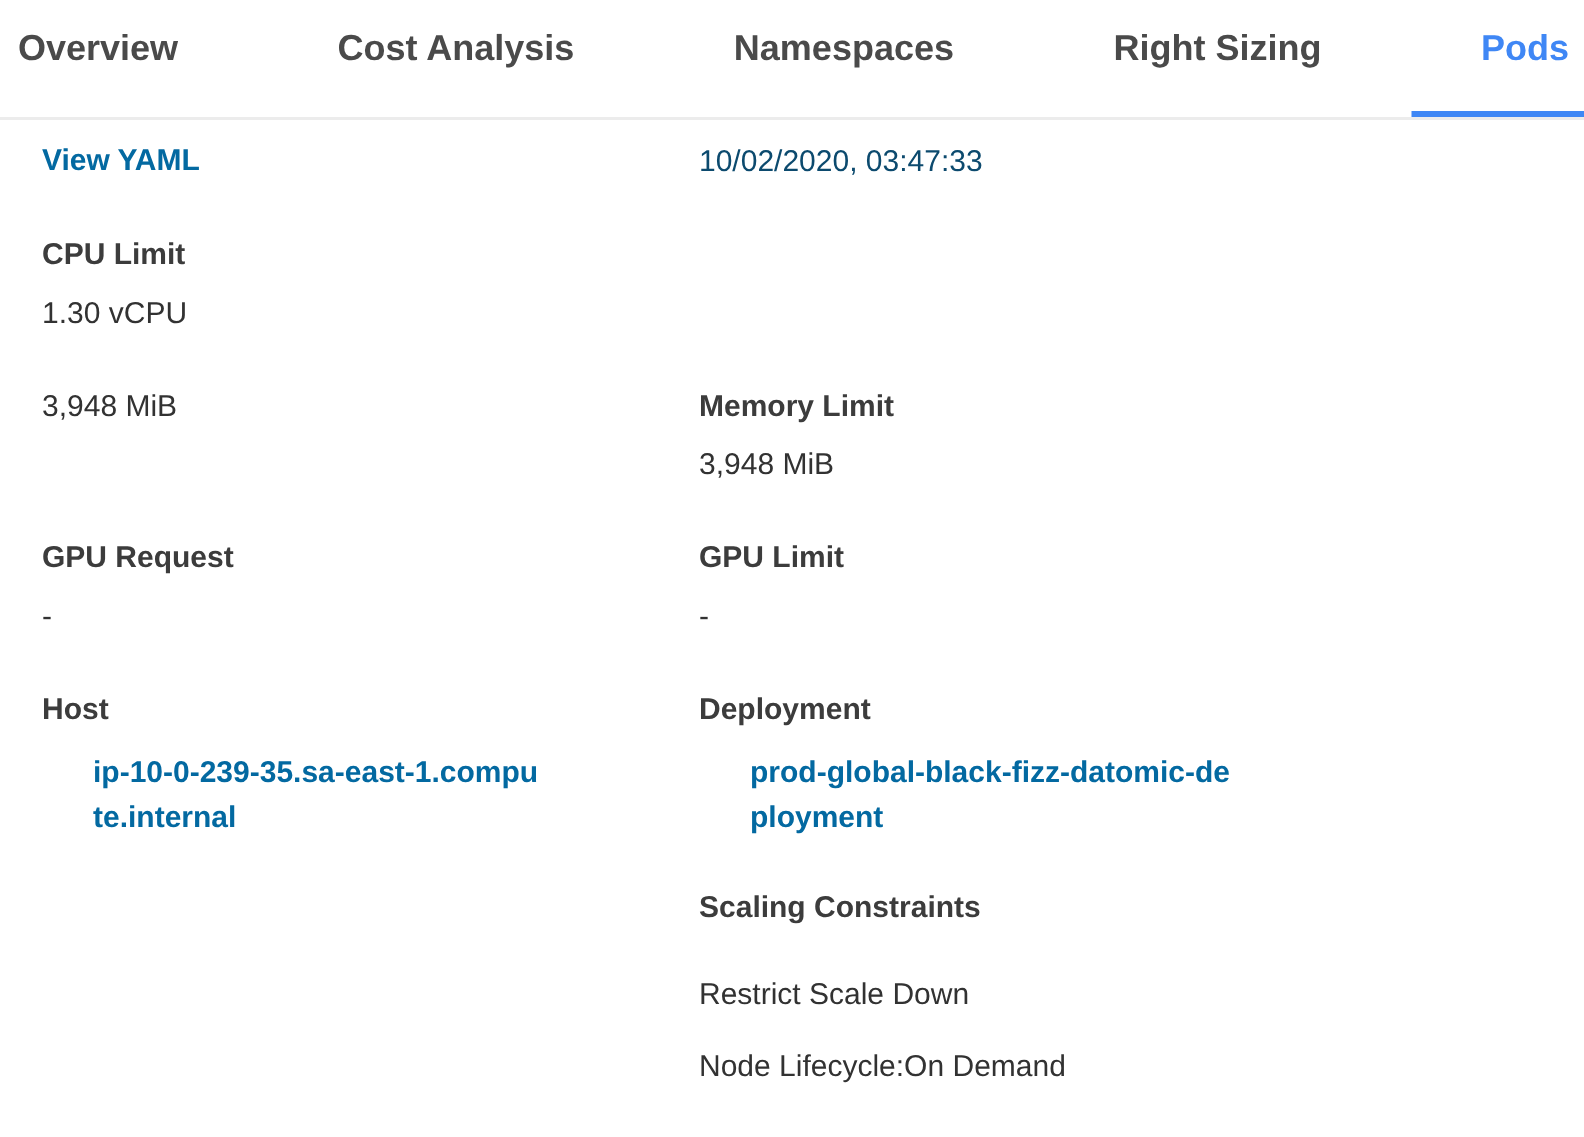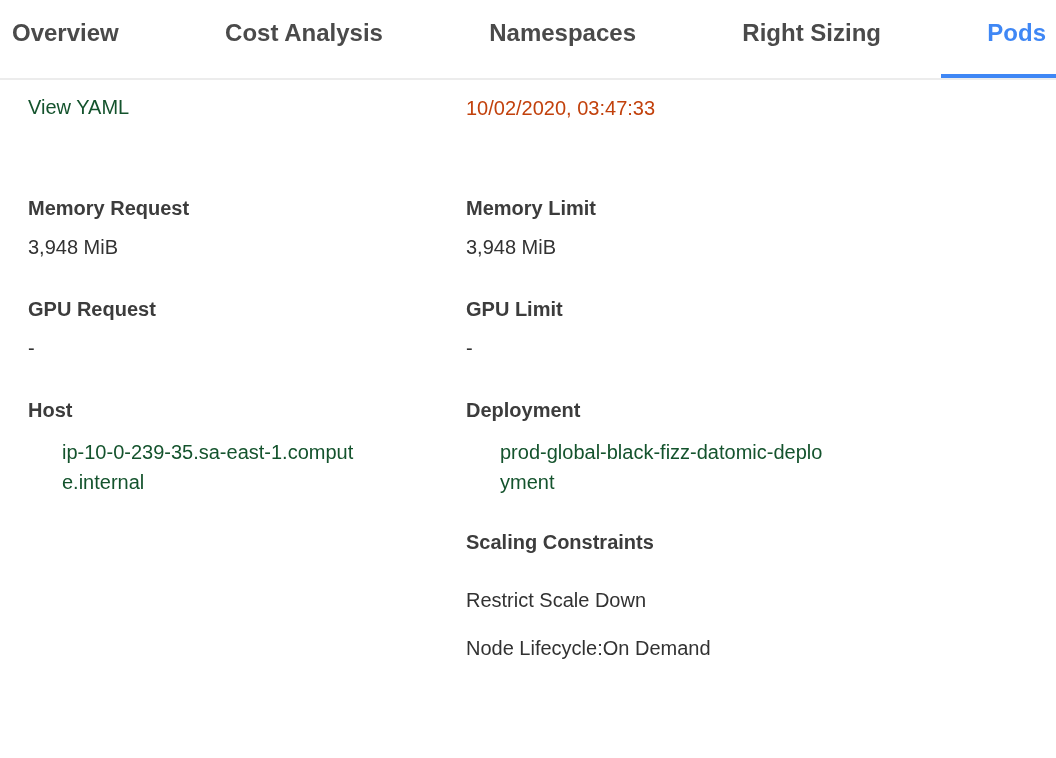--- a/index.html
+++ b/index.html
@@ -49,33 +49,33 @@
     margin-bottom: 38px;
   }
   .row:last-child { margin-bottom: 0; }
   .field-label {
     font-weight: 600;
     color: #3c3c3c;
     line-height: 24px;
     margin-bottom: 15px;
   }
   .field-value { color: #323232; line-height: 24px; }
-  .link { color: #14532d; text-decoration: none; cursor: pointer; }
+  .link { color: #0369a1; text-decoration: none; cursor: pointer; font-weight: bold; }
   .wraplink {
     display: block;
     line-height: 30px;
     word-break: break-all;
     margin-left: 34px;
   }
   .host-link { width: 300px; }
   .deploy-link { width: 327px; }
   .scaling-label { margin-top: 33px; margin-bottom: 0; }
   .scaling-item-1 { margin-top: 34px; line-height: 24px; color: #323232; }
   .scaling-item-2 { margin-top: 24px; line-height: 24px; color: #323232; }
-  .timestamp { color: #c2410c; line-height: 24px; margin-top: 44px; }
+  .timestamp { color: #0c4a6e; line-height: 24px; margin-top: 44px; }
 </style>
 </head>
 <body>
 
 <div class="tabbar">
   <div class="tab">Overview</div>
   <div class="tab">Cost Analysis</div>
   <div class="tab">Namespaces</div>
   <div class="tab">Right Sizing</div>
   <div class="tab active">
@@ -89,25 +89,28 @@
   <div class="row">
     <div>
       <a class="link">View YAML</a>
     </div>
     <div>
       <span class="timestamp">10/02/2020, 03:47:33</span>
     </div>
   </div>
 
   <div class="row">
+    <div class="field">
+      <div class="field-label">CPU Limit</div>
+      <div class="field-value">1.30 vCPU</div>
+    </div>
   </div>
 
   <div class="row">
     <div class="field">
-      <div class="field-label">Memory Request</div>
       <div class="field-value">3,948 MiB</div>
     </div>
     <div class="field">
       <div class="field-label">Memory Limit</div>
       <div class="field-value">3,948 MiB</div>
     </div>
   </div>
 
   <div class="row">
     <div class="field">

